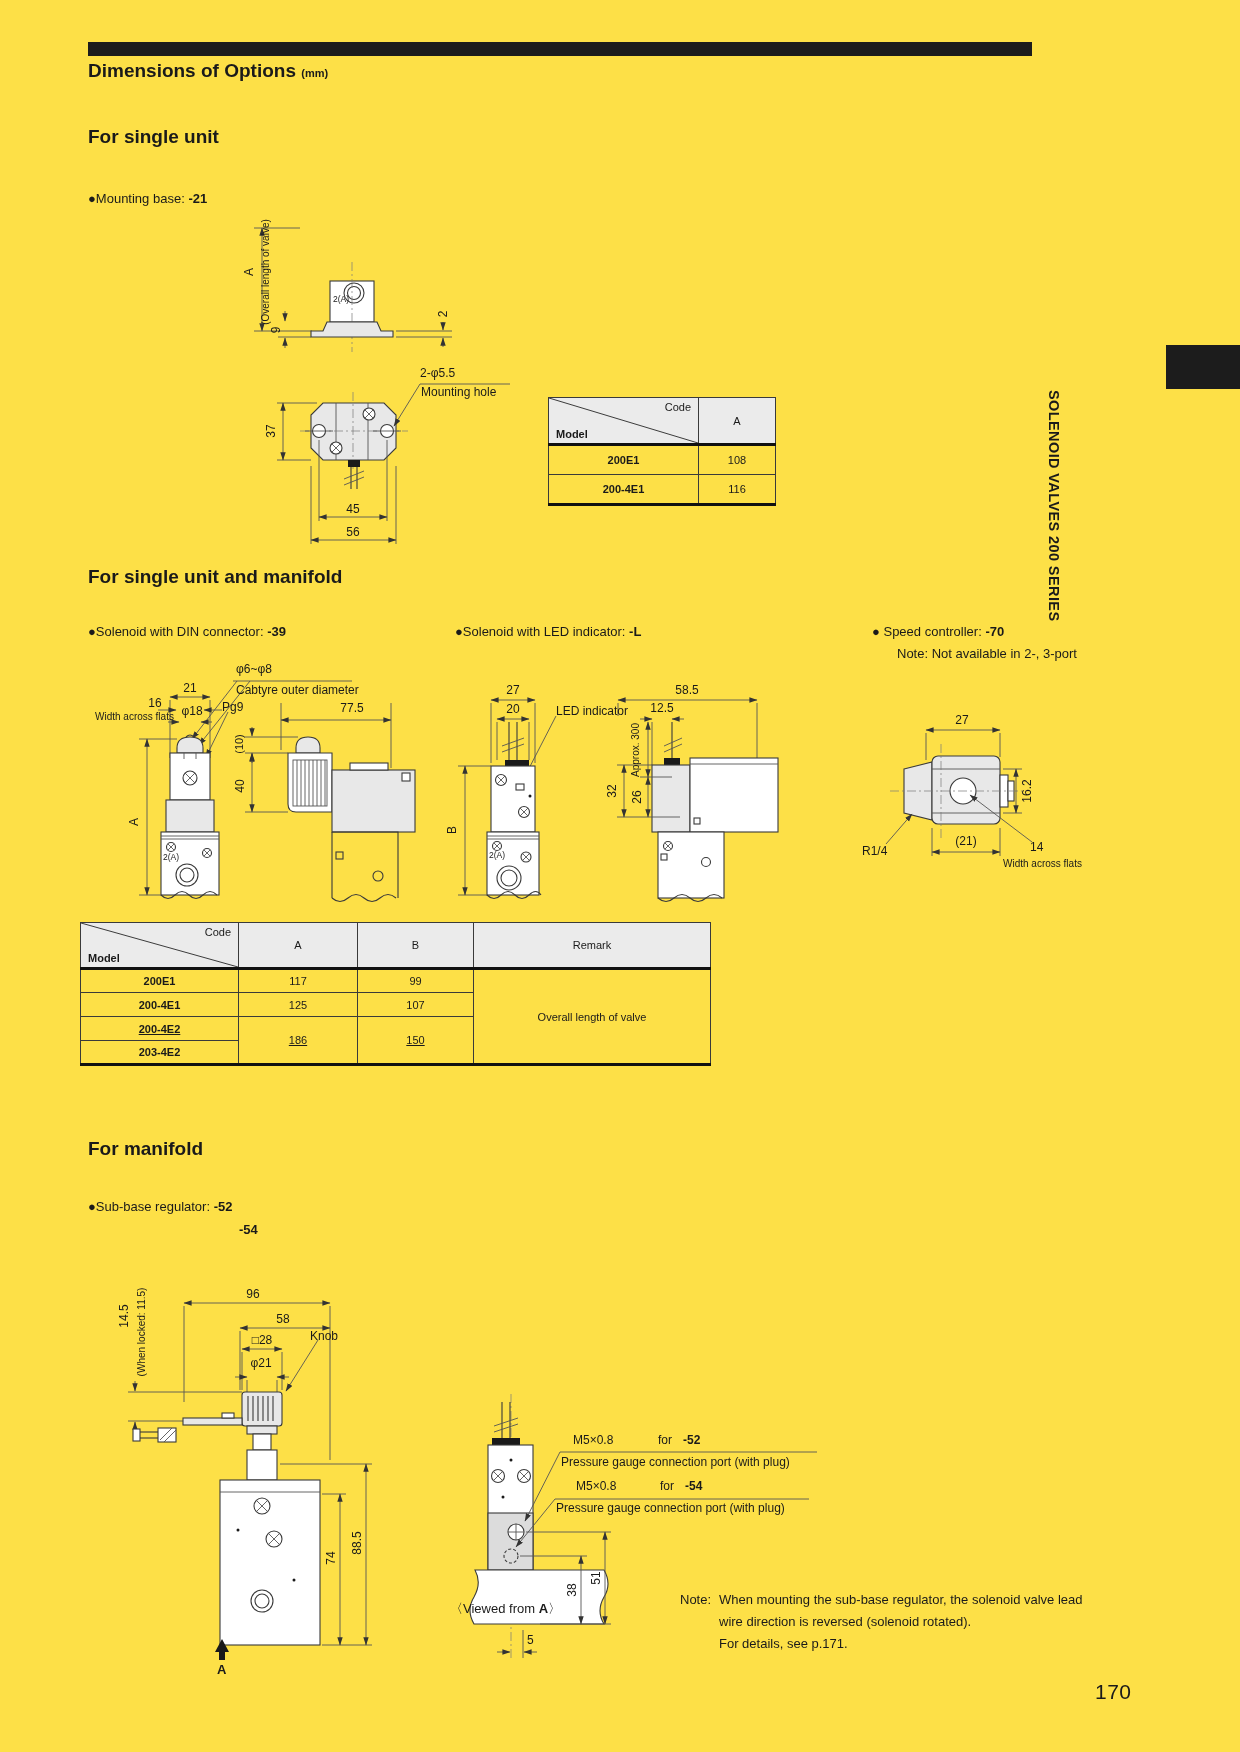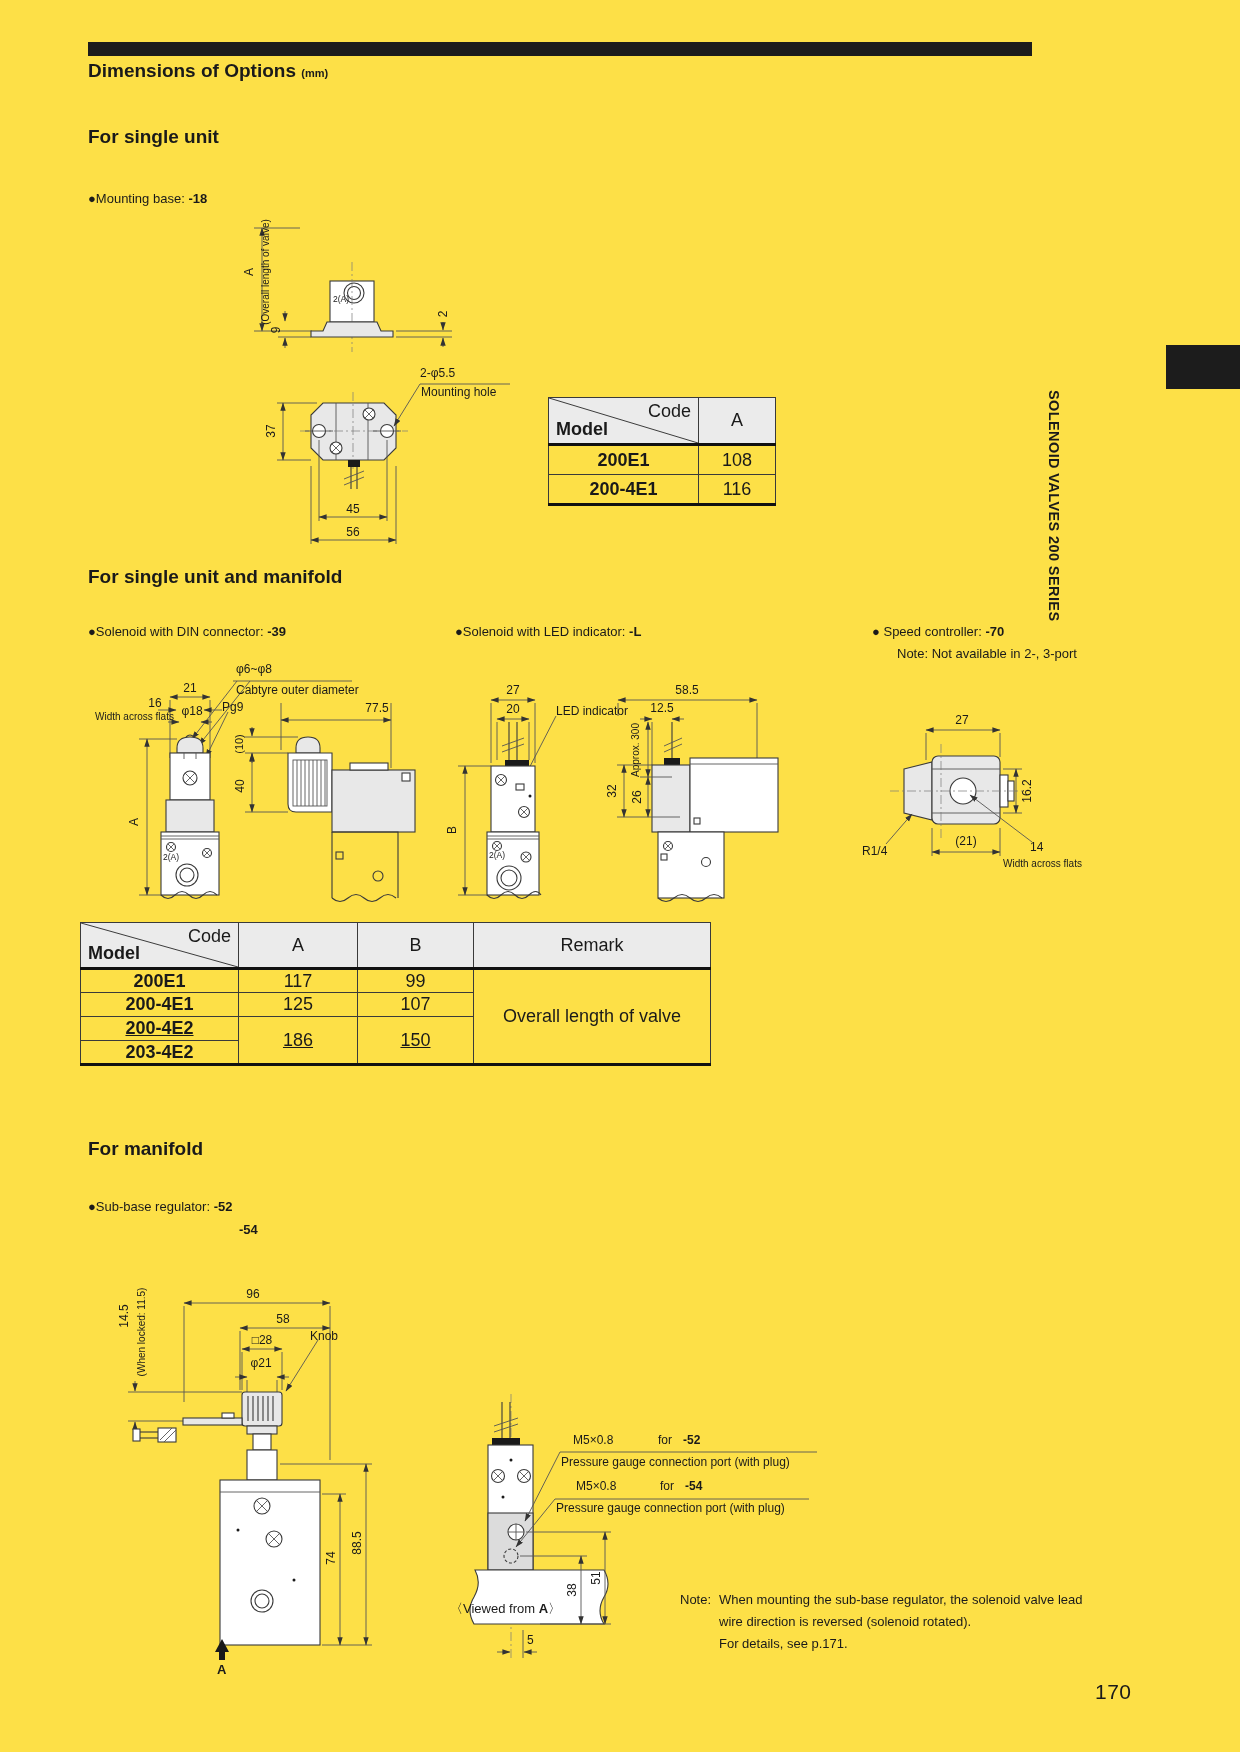--- a/index.html
+++ b/index.html
@@ -16,21 +16,21 @@
   .v{transform:translate(-50%,-50%) rotate(-90deg);}
   .s10{font-size:10px;}
   .s11{font-size:11px;}
   .s13{font-size:13px;}
   .s9{font-size:8.5px;}
   .b{font-weight:bold;}
   .note{position:absolute;font-size:13px;white-space:nowrap;}
   .pageno{position:absolute;font-size:21px;letter-spacing:0.5px;}
   .sidetab{position:absolute;font-size:14.5px;font-weight:bold;white-space:nowrap;
            transform-origin:0 0;transform:rotate(90deg);letter-spacing:0.4px;}
-  table.spec{border-collapse:collapse;font-size:18px;table-layout:fixed;}
+  table.spec{border-collapse:collapse;font-size:11px;table-layout:fixed;}
   .spec td,.spec th{border:1px solid #3a3a3a;padding:0;text-align:center;vertical-align:middle;overflow:hidden;}
   .spec thead th{background:#ebebeb;font-weight:normal;border-bottom:3px solid #111;}
   .spec{border-bottom:3px solid #111;}
   .spec td.m{font-weight:bold;}
   th.diag{position:relative;}
   th.diag svg{position:absolute;left:0;top:0;width:100%;height:100%;}
   th.diag .code{position:absolute;top:3px;right:7px;}
   th.diag .model{position:absolute;bottom:3px;left:7px;font-weight:bold;}
   #geom{position:absolute;left:0;top:0;pointer-events:none;}
   #geom .dl{stroke:#555;stroke-width:0.9;fill:none;}
@@ -364,21 +364,21 @@
     <span>Dimensions of Options</span>
     <span class="unit">(mm)</span>
   </div>
   <div class="bar" style="left:1166px;top:345px;width:74px;height:44px;"></div>
   <div class="sidetab" style="left:1062px;top:390px;">SOLENOID VALVES 200 SERIES</div>
   <div class="pageno" style="left:1095px;top:1680px;">170</div>
 
   <div class="h1" style="left:88px;top:126px;">For single unit</div>
   <div class="bullet" style="left:88px;top:191px;">
     <span>●Mounting base:</span>
-    <span class="code">-18</span>
+    <span class="code">-21</span>
   </div>
 
   <span class="lbl v" style="left:249px;top:272px;">A</span>
   <span class="lbl v s10" style="left:266px;top:272px;">(Overall length of valve)</span>
   <span class="lbl v" style="left:276px;top:330px;">9</span>
   <span class="lbl v" style="left:443px;top:314px;">2</span>
   <span class="lbl s9" style="left:333px;top:295px;">2(A)</span>
   <span class="lbl v" style="left:271px;top:431px;">37</span>
   <span class="lbl c" style="left:353px;top:509px;">45</span>
   <span class="lbl c" style="left:353px;top:532px;">56</span>
@@ -432,21 +432,21 @@
   </div>
   <div class="bullet" style="left:897px;top:646px;">Note: Not available in 2-, 3-port</div>
 
   <span class="lbl" style="left:236px;top:663px;">φ6~φ8</span>
   <span class="lbl" style="left:236px;top:684px;">Cabtyre outer diameter</span>
   <span class="lbl c" style="left:190px;top:688px;">21</span>
   <span class="lbl c" style="left:155px;top:703px;">16</span>
   <span class="lbl s10" style="left:95px;top:712px;">Width across flats</span>
   <span class="lbl c" style="left:192px;top:711px;">φ18</span>
   <span class="lbl" style="left:222px;top:701px;">Pg9</span>
-  <span class="lbl c" style="left:352px;top:708px;margin-left:25px;">77.5</span>
+  <span class="lbl c" style="left:352px;top:708px;">77.5</span>
   <span class="lbl v s11" style="left:240px;top:744px;">(10)</span>
   <span class="lbl v" style="left:240px;top:786px;">40</span>
   <span class="lbl v" style="left:134px;top:822px;">A</span>
   <span class="lbl s9" style="left:163px;top:853px;">2(A)</span>
 
   <span class="lbl c" style="left:513px;top:690px;">27</span>
   <span class="lbl c" style="left:513px;top:709px;">20</span>
   <span class="lbl" style="left:556px;top:705px;">LED indicator</span>
   <span class="lbl c" style="left:687px;top:690px;">58.5</span>
   <span class="lbl c" style="left:662px;top:708px;">12.5</span>

